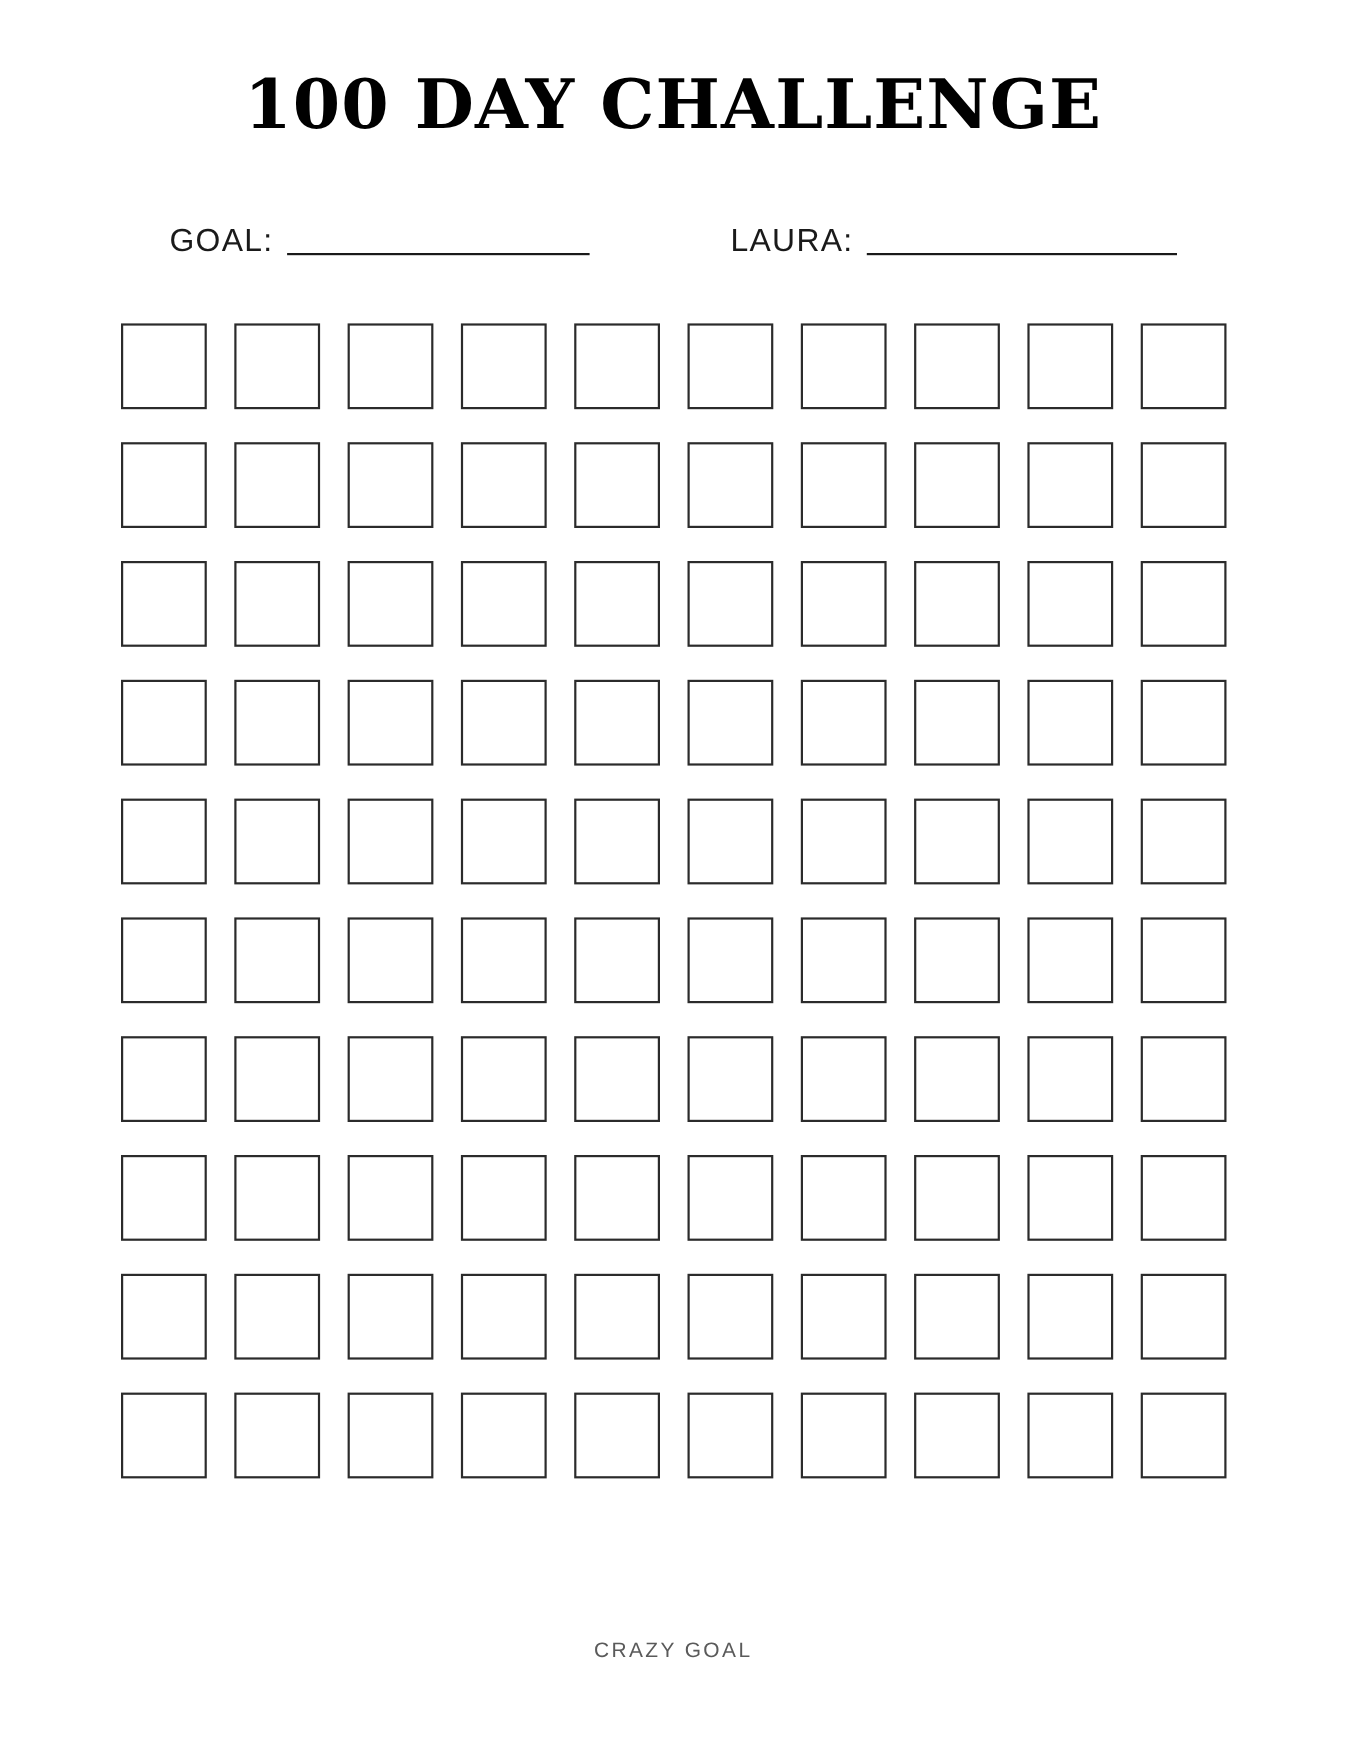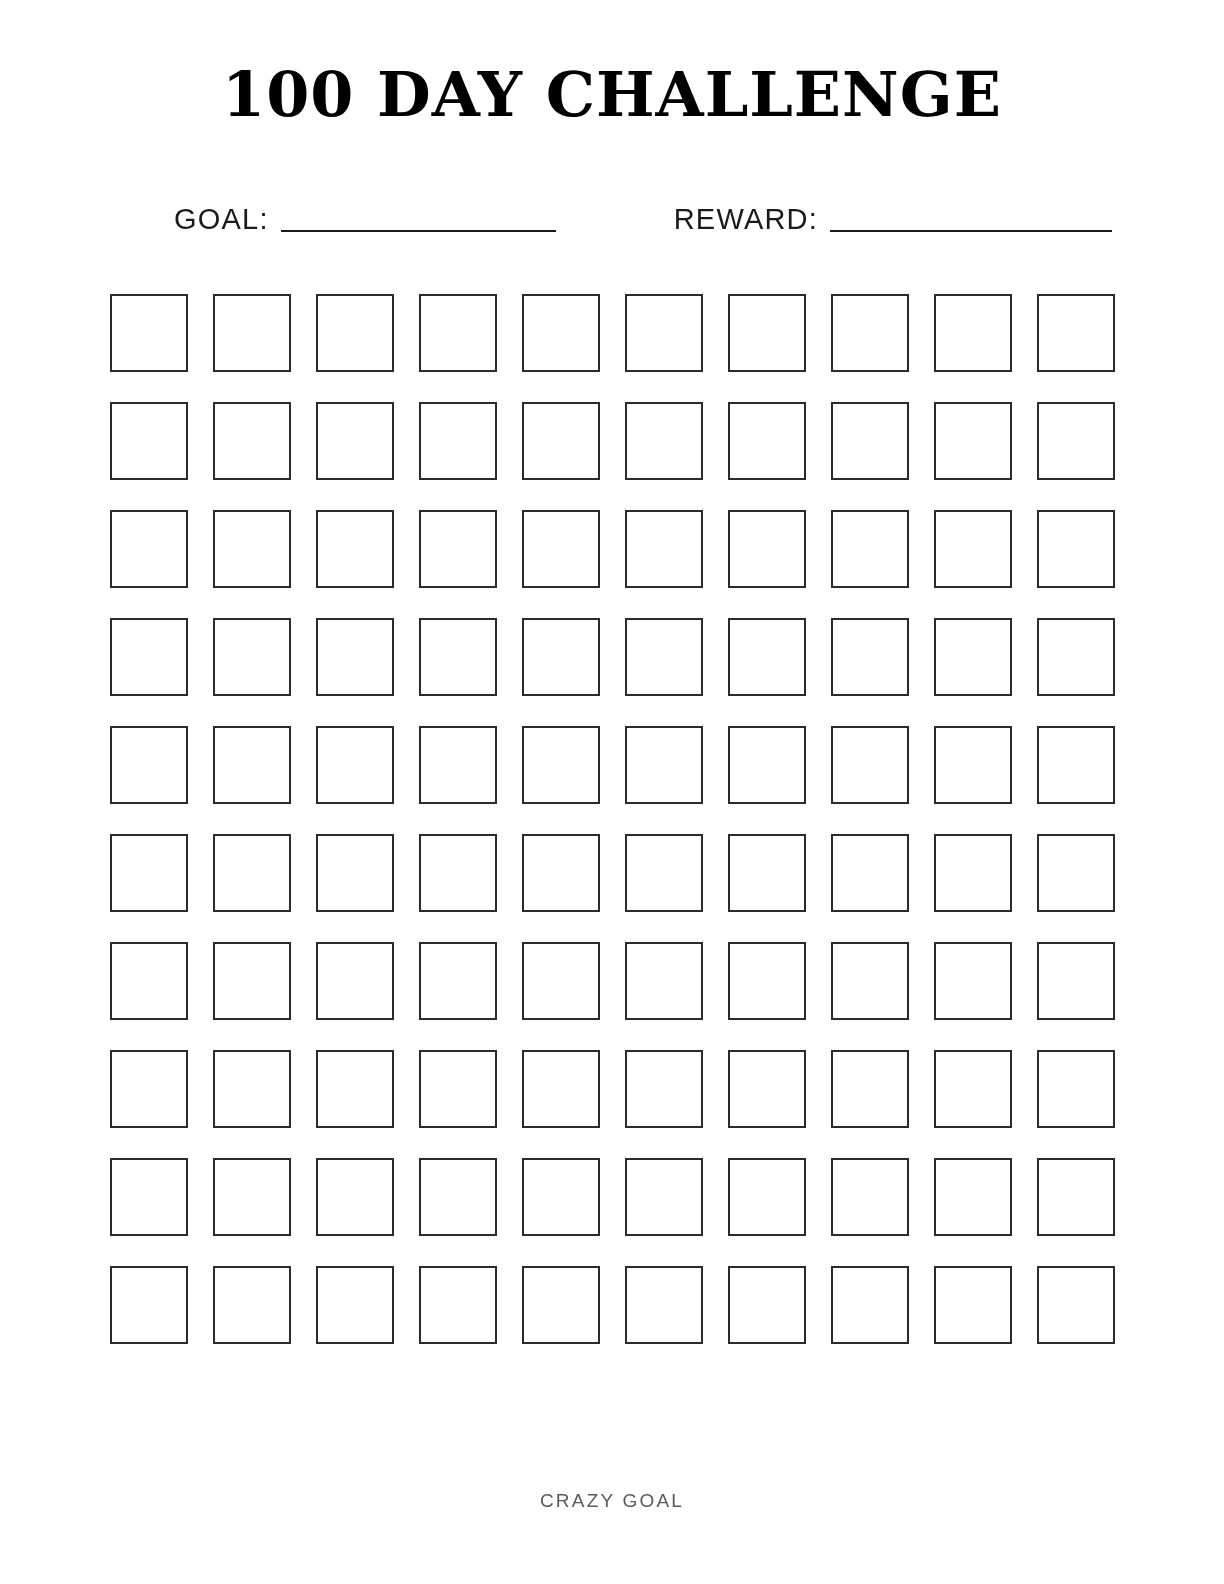--- a/index.html
+++ b/index.html
@@ -43,21 +43,20 @@
     display: flex;
     justify-content: flex-start;
     align-items: flex-end;
     padding-left: 42px;
     box-sizing: border-box;
   }
 
   .field {
     display: flex;
     align-items: flex-end;
-    margin-left: 20px;
   }
 
   .field-goal { width: 510px; }
 
   .field-label {
     font-family: "Liberation Sans", sans-serif;
     font-size: 29px;
     letter-spacing: 1.2px;
     color: #1a1a1a;
     white-space: nowrap;
@@ -113,21 +112,21 @@
   <h1 class="title">100 DAY CHALLENGE</h1>
 
   <div class="fields-row">
 
     <div class="field field-goal">
       <span class="field-label">GOAL:</span>
       <span class="field-line"></span>
     </div>
 
     <div class="field field-reward">
-      <span class="field-label">REWARD:</span>
+      <span class="field-label">LAURA:</span>
       <span class="field-line"></span>
     </div>
 
   </div>
 
   <div class="grid" id="grid" style="grid-template-columns: repeat(10, 78px); grid-template-rows: repeat(10, 78px);">
       <div class="cell" style="border-color: rgb(43, 43, 43);"></div>
       <div class="cell" style="border-color: rgb(43, 43, 43);"></div>
       <div class="cell" style="border-color: rgb(43, 43, 43);"></div>
       <div class="cell" style="border-color: rgb(43, 43, 43);"></div>

